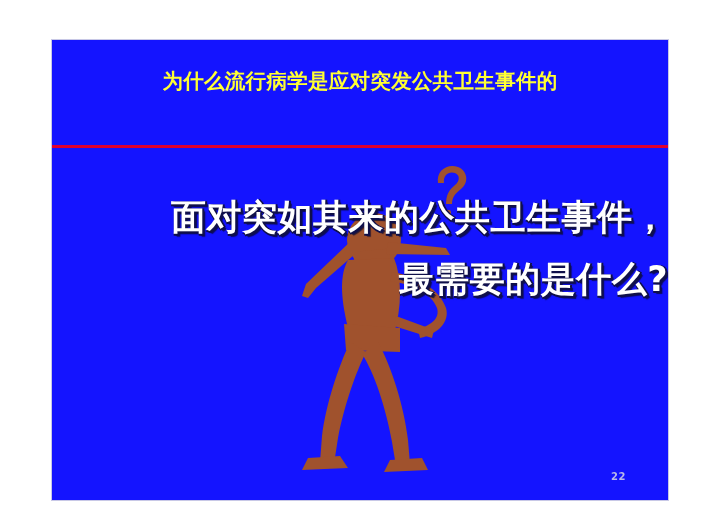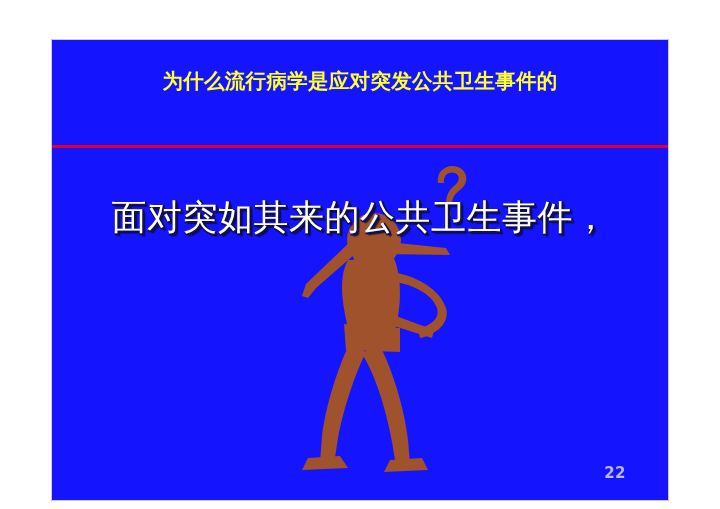--- a/index.html
+++ b/index.html
@@ -70,42 +70,42 @@
     height: 330px;
     pointer-events: none;
   }
 
   
   #body-block {
     position: absolute;
     left: 0;
     top: 146px;
     width: 100%;
-    text-align: center;
+    text-align: right;
     color: #ffffff;
     font-size: 35px;
-    font-weight: normal;
+    font-weight: bold;
     line-height: 62px;
     letter-spacing: 0.5px;
     white-space: nowrap;
     text-shadow:
        2px 2px 0 #10104a,
        2px 0   0 #10104a,
        0   2px 0 #10104a,
        3px 3px 1px rgba(8,8,48,0.75);
   }
   .body-line { display: block; }
 
   
   #slide-number {
     position: absolute;
     right: 42px;
     bottom: 18px;
     color: #b9b9e8;
-    font-size: 15px;
+    font-size: 10px;
     font-weight: bold;
     letter-spacing: 0.5px;
   }
 </style>
 </head>
 <body>
 
 <div id="slide-canvas">
 
   <div id="slide">
@@ -144,18 +144,19 @@
     </svg>
 
     <div id="title-block">
       <span class="title-line">为什么流行病学是应对突发公共卫生事件的</span>
     </div>
 
     <div id="title-rule"></div>
 
     <div id="body-block">
       <span class="body-line">面对突如其来的公共卫生事件，</span>
+      <span class="body-line">最需要的是什么?</span>
     </div>
 
     <div id="slide-number">22</div>
 
   </div>
 </div>
 
 </body></html>

